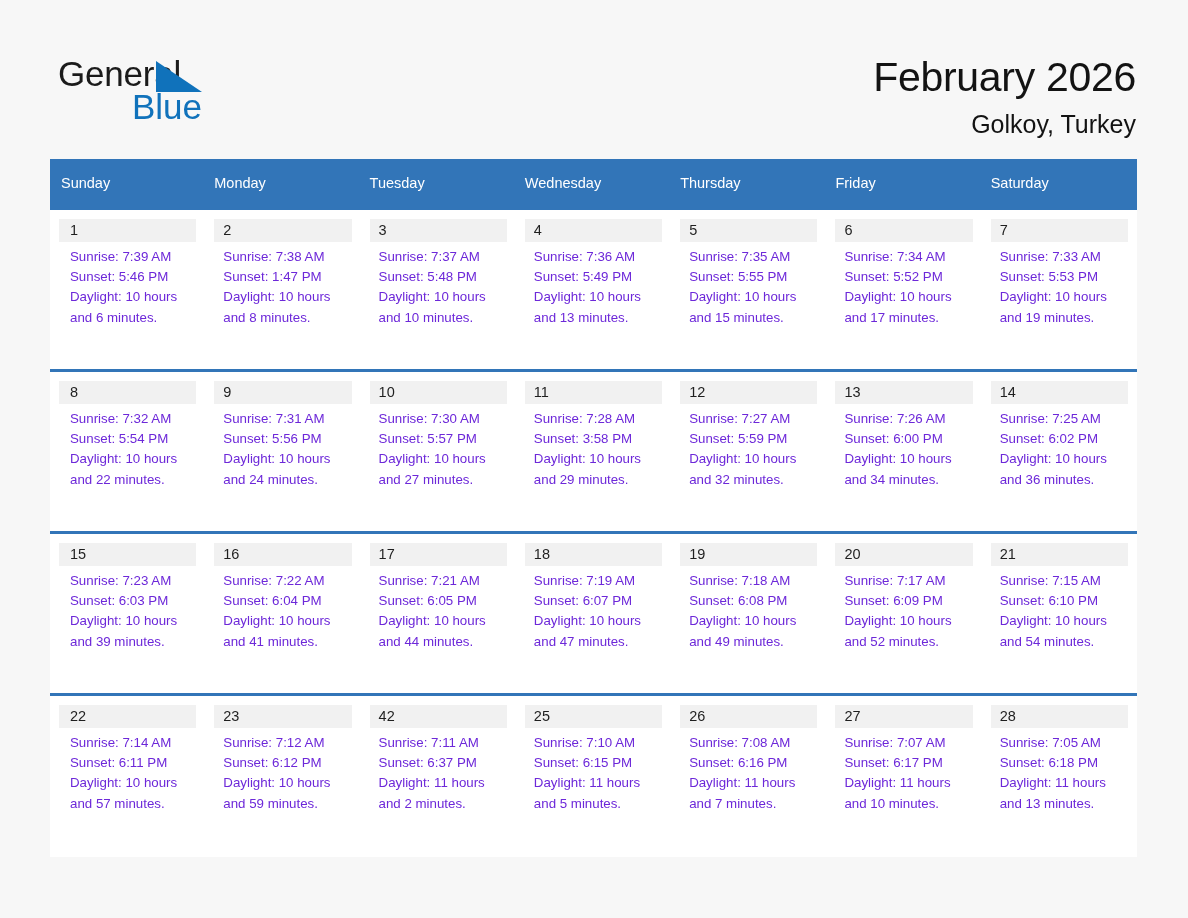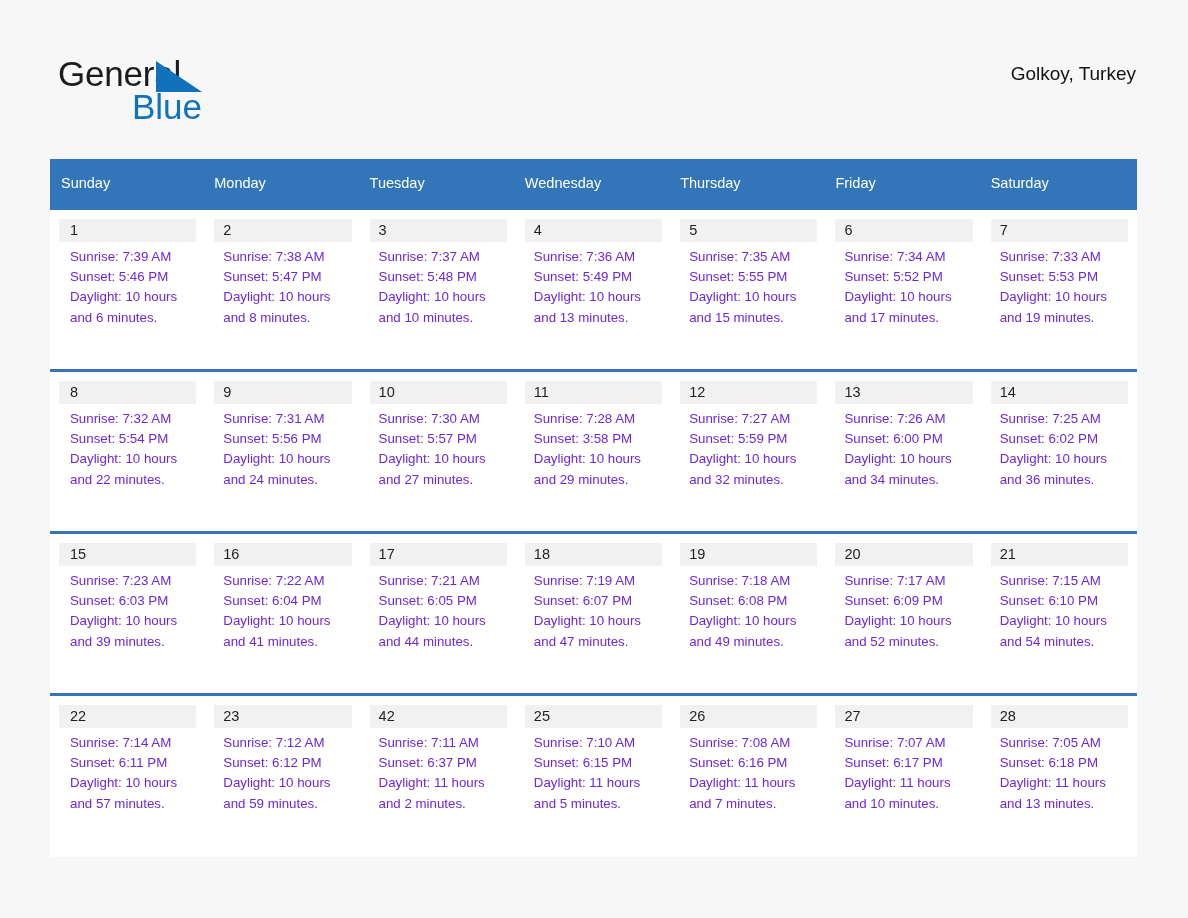--- a/index.html
+++ b/index.html
@@ -72,21 +72,21 @@
   }
   .cal-title {
     font-size: 41px;
     line-height: 50px;
     color: #131313;
     font-weight: normal;
     margin: 0;
     letter-spacing: -0.3px;
   }
   .cal-location {
-    font-size: 19px;
+    font-size: 25px;
     line-height: 28px;
     color: #131313;
     margin: 8px 0 0 0;
     font-weight: normal;
   }
 
   
   .calendar {
     position: absolute;
     left: 50px;
@@ -150,20 +150,21 @@
       <span class="brand-general">General</span>
       <span class="brand-flag">
         <svg width="46" height="31" viewBox="0 0 46 31" xmlns="http://www.w3.org/2000/svg">
           <polygon points="0,0 46,31 0,31" fill="#1072bb"></polygon>
         </svg>
       </span>
       <span class="brand-blue">Blue</span>
     </div>
 
     <div class="title-block">
+      <h1 class="cal-title">February 2026</h1>
       <p class="cal-location">Golkoy, Turkey</p>
     </div>
 
   </div>
 
   <table class="calendar">
     <thead>
       <tr class="dow-row">
         <th>Sunday</th>
         <th>Monday</th>
@@ -182,21 +183,21 @@
             <div class="cell-body">
               <div class="cell-line">Sunrise: 7:39 AM</div>
               <div class="cell-line">Sunset: 5:46 PM</div>
               <div class="cell-daylight">Daylight: 10 hours and 6 minutes.</div>
             </div>
           </td>
           <td>
             <div class="daynum-band">2</div>
             <div class="cell-body">
               <div class="cell-line">Sunrise: 7:38 AM</div>
-              <div class="cell-line">Sunset: 5:47 PM</div>
+              <div class="cell-line">Sunset: 1:47 PM</div>
               <div class="cell-daylight">Daylight: 10 hours and 8 minutes.</div>
             </div>
           </td>
           <td>
             <div class="daynum-band">3</div>
             <div class="cell-body">
               <div class="cell-line">Sunrise: 7:37 AM</div>
               <div class="cell-line">Sunset: 5:48 PM</div>
               <div class="cell-daylight">Daylight: 10 hours and 10 minutes.</div>
             </div>

